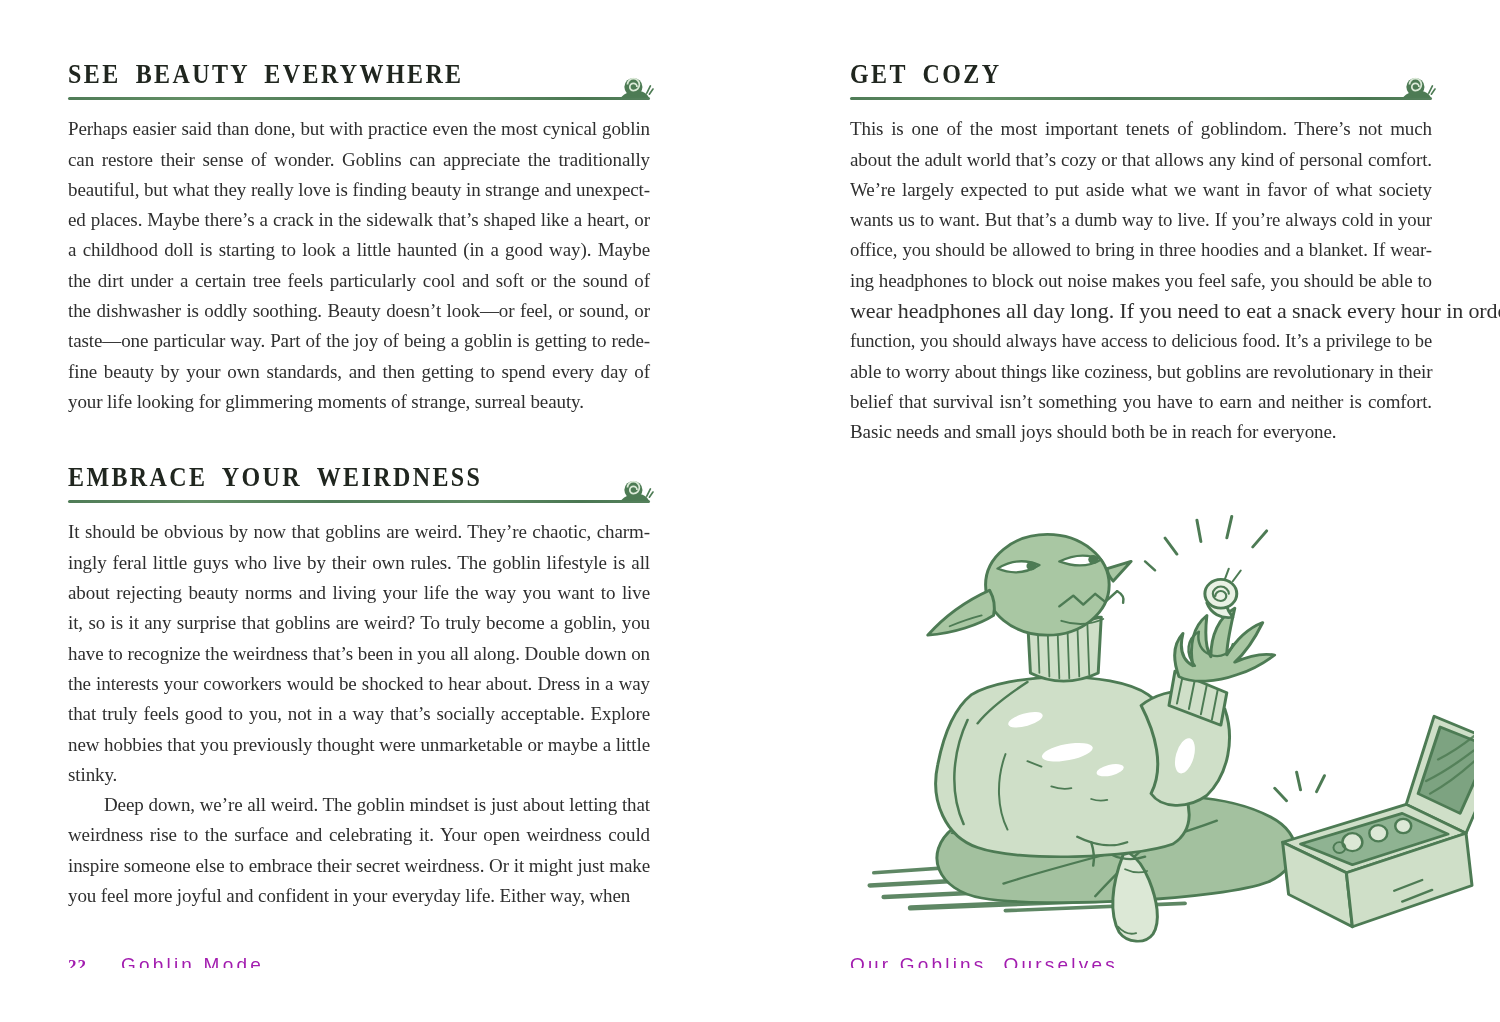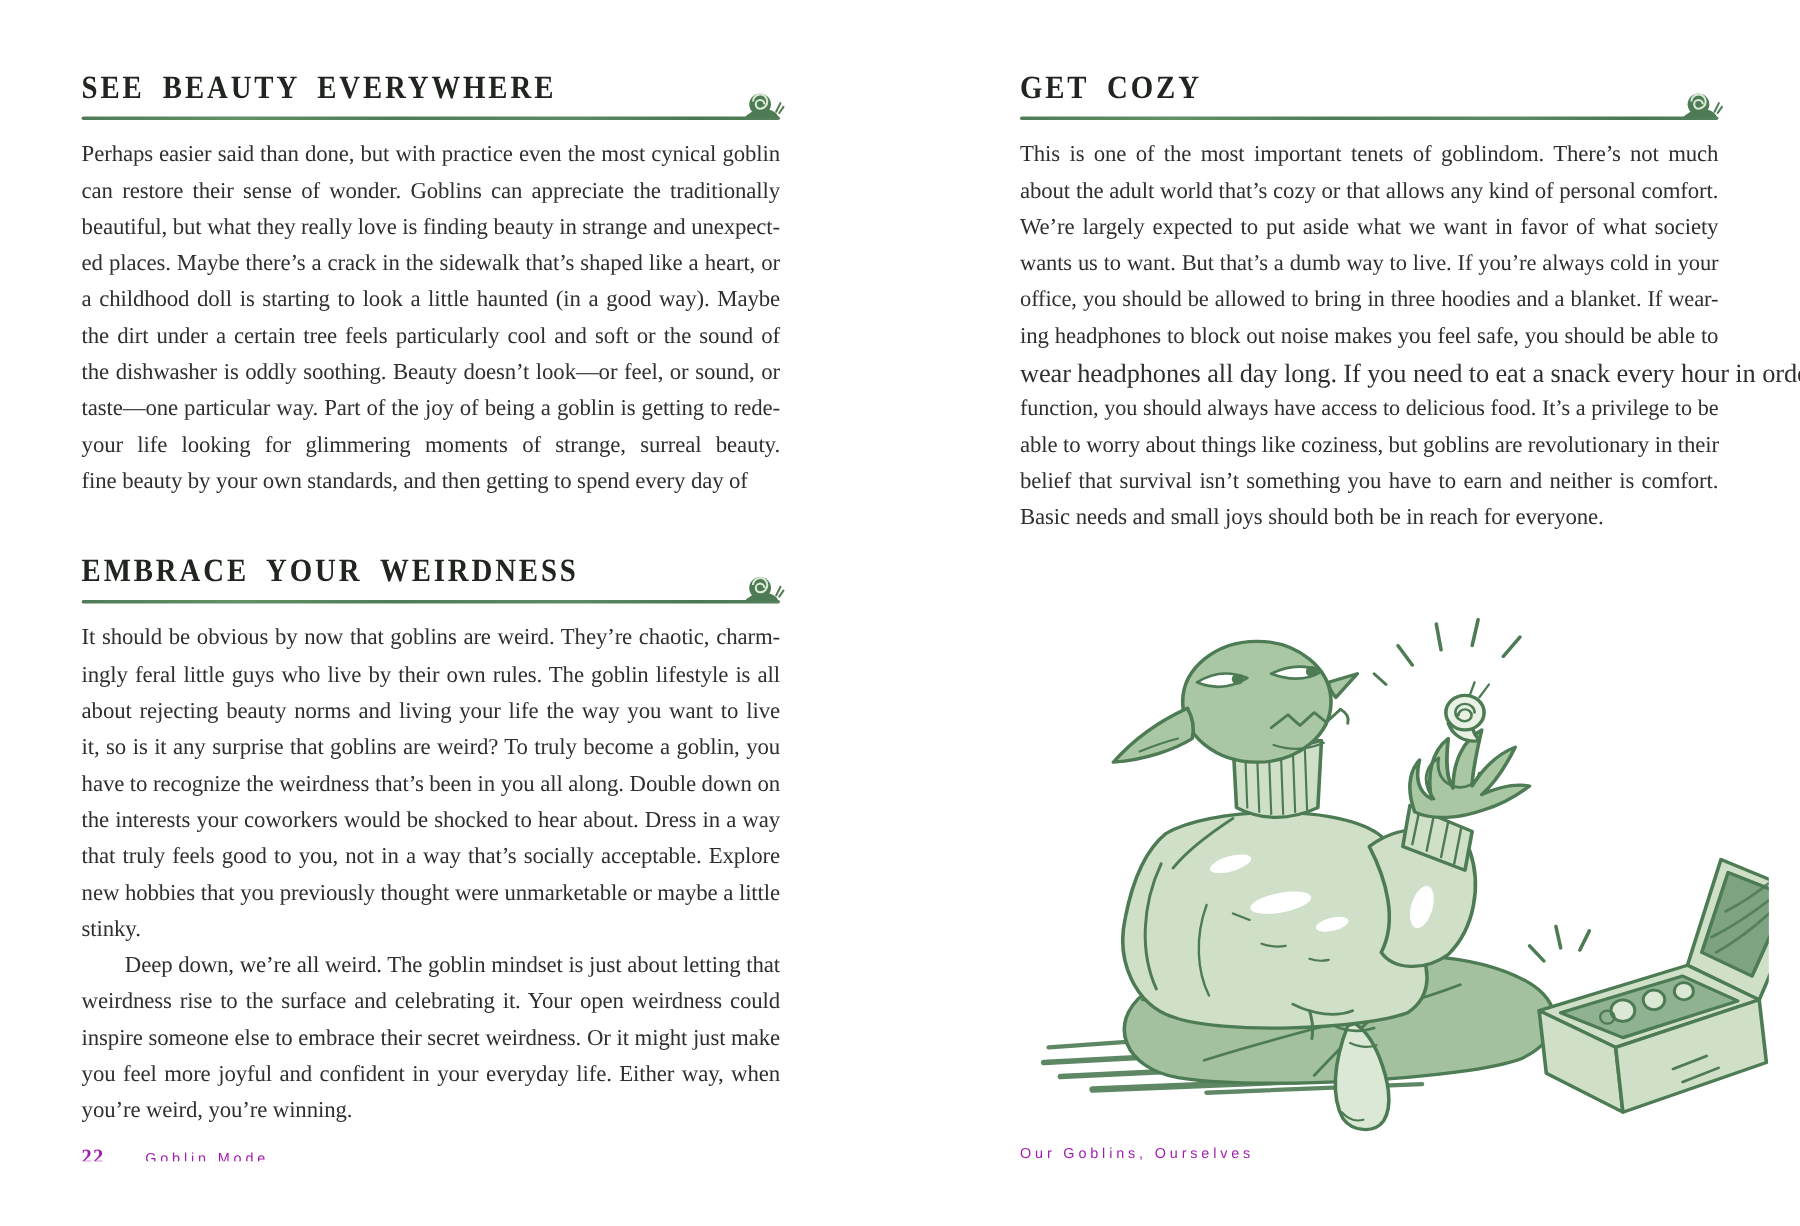--- a/index.html
+++ b/index.html
@@ -17,21 +17,21 @@
   .rule .snail{position:absolute;right:-4px;bottom:-1px;width:35px;height:26px;}
   .para{margin-top:14px;font-size:19px;line-height:30.3px;letter-spacing:-0.1px;}
   .line{text-align:justify;text-align-last:justify;white-space:nowrap;overflow:visible;}
   .para .line:last-child{text-align-last:left;}
   .indent-first .line:first-child{text-indent:36px;}
   .footer{position:absolute;top:954px;width:582px;display:flex;align-items:baseline;
           color:#a21caf;font-family:"Liberation Sans",sans-serif;}
   .footer-left{left:68px;gap:34px;}
   .footer-right{left:850px;justify-content:flex-end;gap:25px;flex-direction:column;}
   .pageno{font-family:"Liberation Serif",serif;font-weight:700;font-size:17px;letter-spacing:1px;}
-  .runhead{font-size:12px;letter-spacing:3.2px;}
+  .runhead{font-size:19px;letter-spacing:3.2px;}
   .illo{position:absolute;left:856px;top:484px;width:618px;height:468px;}
   .hidden-defs{position:absolute;width:0;height:0;overflow:hidden;}
 </style>
 </head>
 <body>
 
 <div class="canvas">
 
   <svg class="hidden-defs" aria-hidden="true">
     <defs>
@@ -54,22 +54,22 @@
       </div>
       <div class="para">
           <div class="line">Perhaps easier said than done, but with practice even the most cynical goblin</div>
           <div class="line">can restore their sense of wonder. Goblins can appreciate the traditionally</div>
           <div class="line">beautiful, but what they really love is finding beauty in strange and unexpect-</div>
           <div class="line">ed places. Maybe there’s a crack in the sidewalk that’s shaped like a heart, or</div>
           <div class="line">a childhood doll is starting to look a little haunted (in a good way). Maybe</div>
           <div class="line">the dirt under a certain tree feels particularly cool and soft or the sound of</div>
           <div class="line">the dishwasher is oddly soothing. Beauty doesn’t look—or feel, or sound, or</div>
           <div class="line">taste—one particular way. Part of the joy of being a goblin is getting to rede-</div>
+          <div class="line">fine beauty by your own standards, and then getting to spend every day of</div>
           <div class="line">your life looking for glimmering moments of strange, surreal beauty.</div>
-          <div class="line">fine beauty by your own standards, and then getting to spend every day of</div>
         </div>
     </div>
 
     <div class="section">
       <h2 class="heading">EMBRACE YOUR WEIRDNESS</h2>
       <div class="rule">
         <svg class="snail" viewBox="0 0 34 25">
             <use href="#snail-def"></use>
           </svg>
       </div>
@@ -82,21 +82,20 @@
           <div class="line">the interests your coworkers would be shocked to hear about. Dress in a way</div>
           <div class="line">that truly feels good to you, not in a way that’s socially acceptable. Explore</div>
           <div class="line">new hobbies that you previously thought were unmarketable or maybe a little</div>
           <div class="line">stinky.</div>
         </div>
       <div class="para indent-first" style="margin-top:0;">
           <div class="line">Deep down, we’re all weird. The goblin mindset is just about letting that</div>
           <div class="line">weirdness rise to the surface and celebrating it. Your open weirdness could</div>
           <div class="line">inspire someone else to embrace their secret weirdness. Or it might just make</div>
           <div class="line">you feel more joyful and confident in your everyday life. Either way, when</div>
-          <div class="line">you’re weird, you’re winning.</div>
         </div>
     </div>
   </section>
 
   <section class="page page-right">
     <div class="section">
       <h2 class="heading">GET COZY</h2>
       <div class="rule">
         <svg class="snail" viewBox="0 0 34 25">
             <use href="#snail-def"></use>

